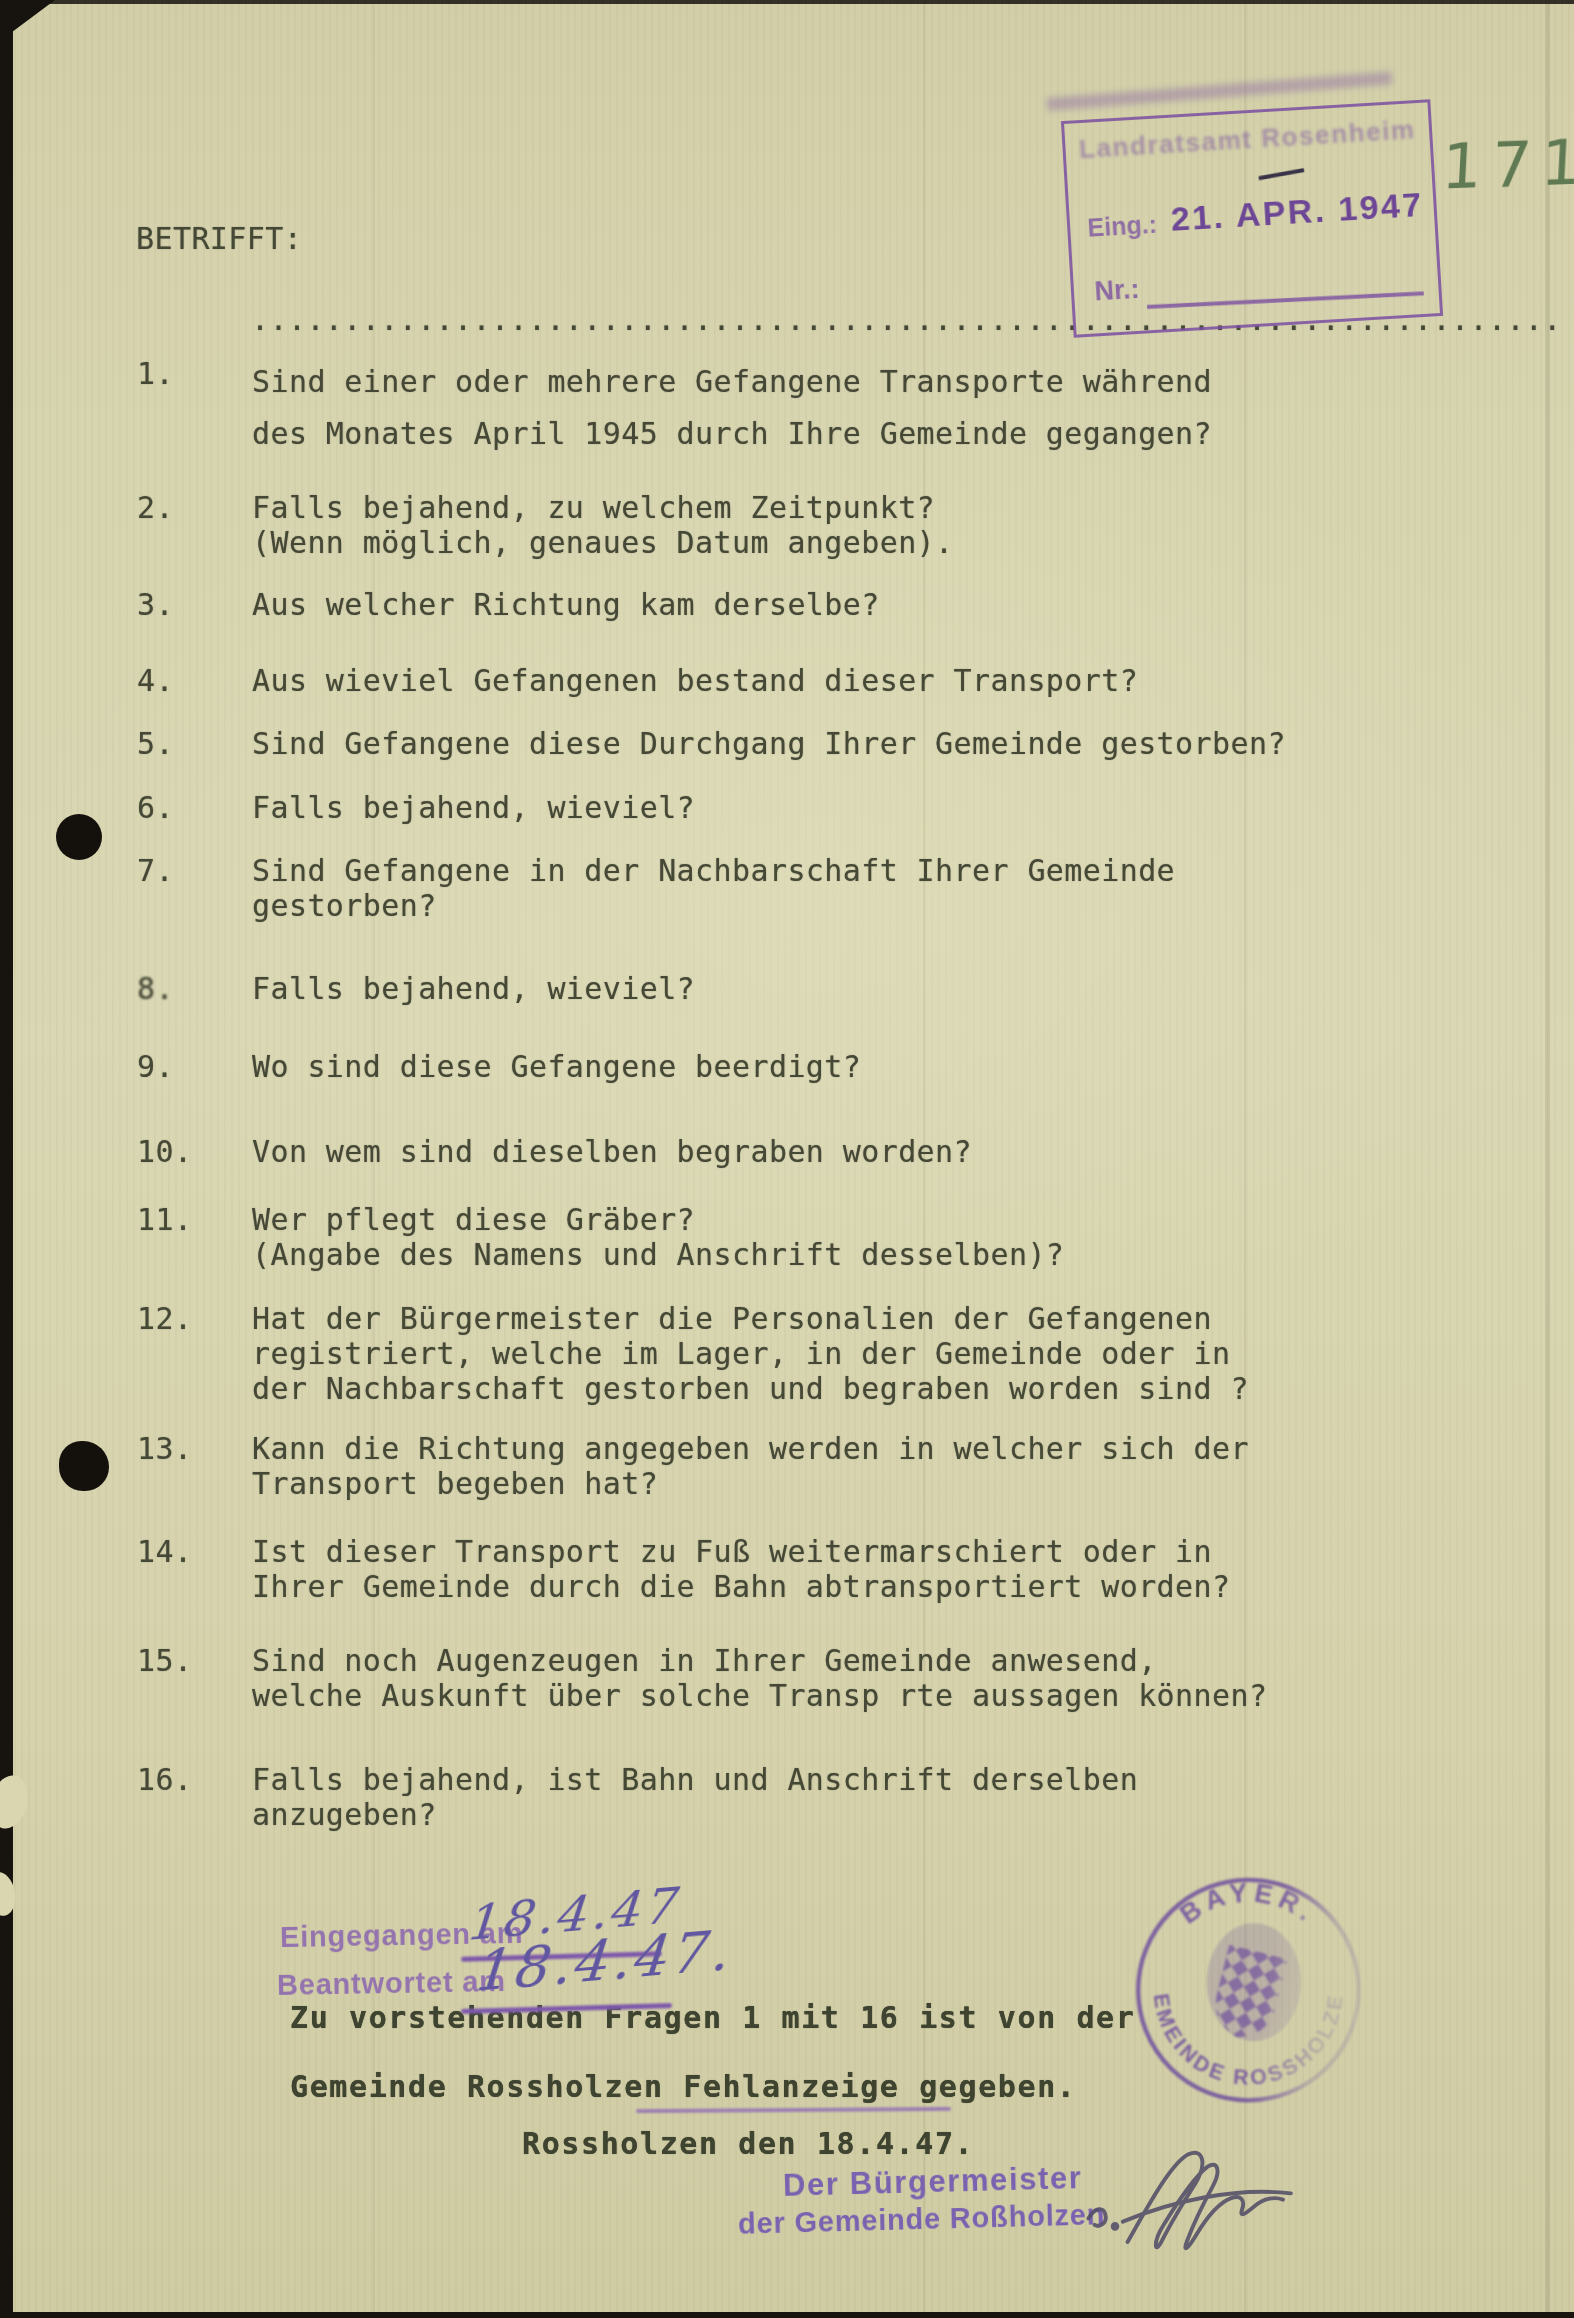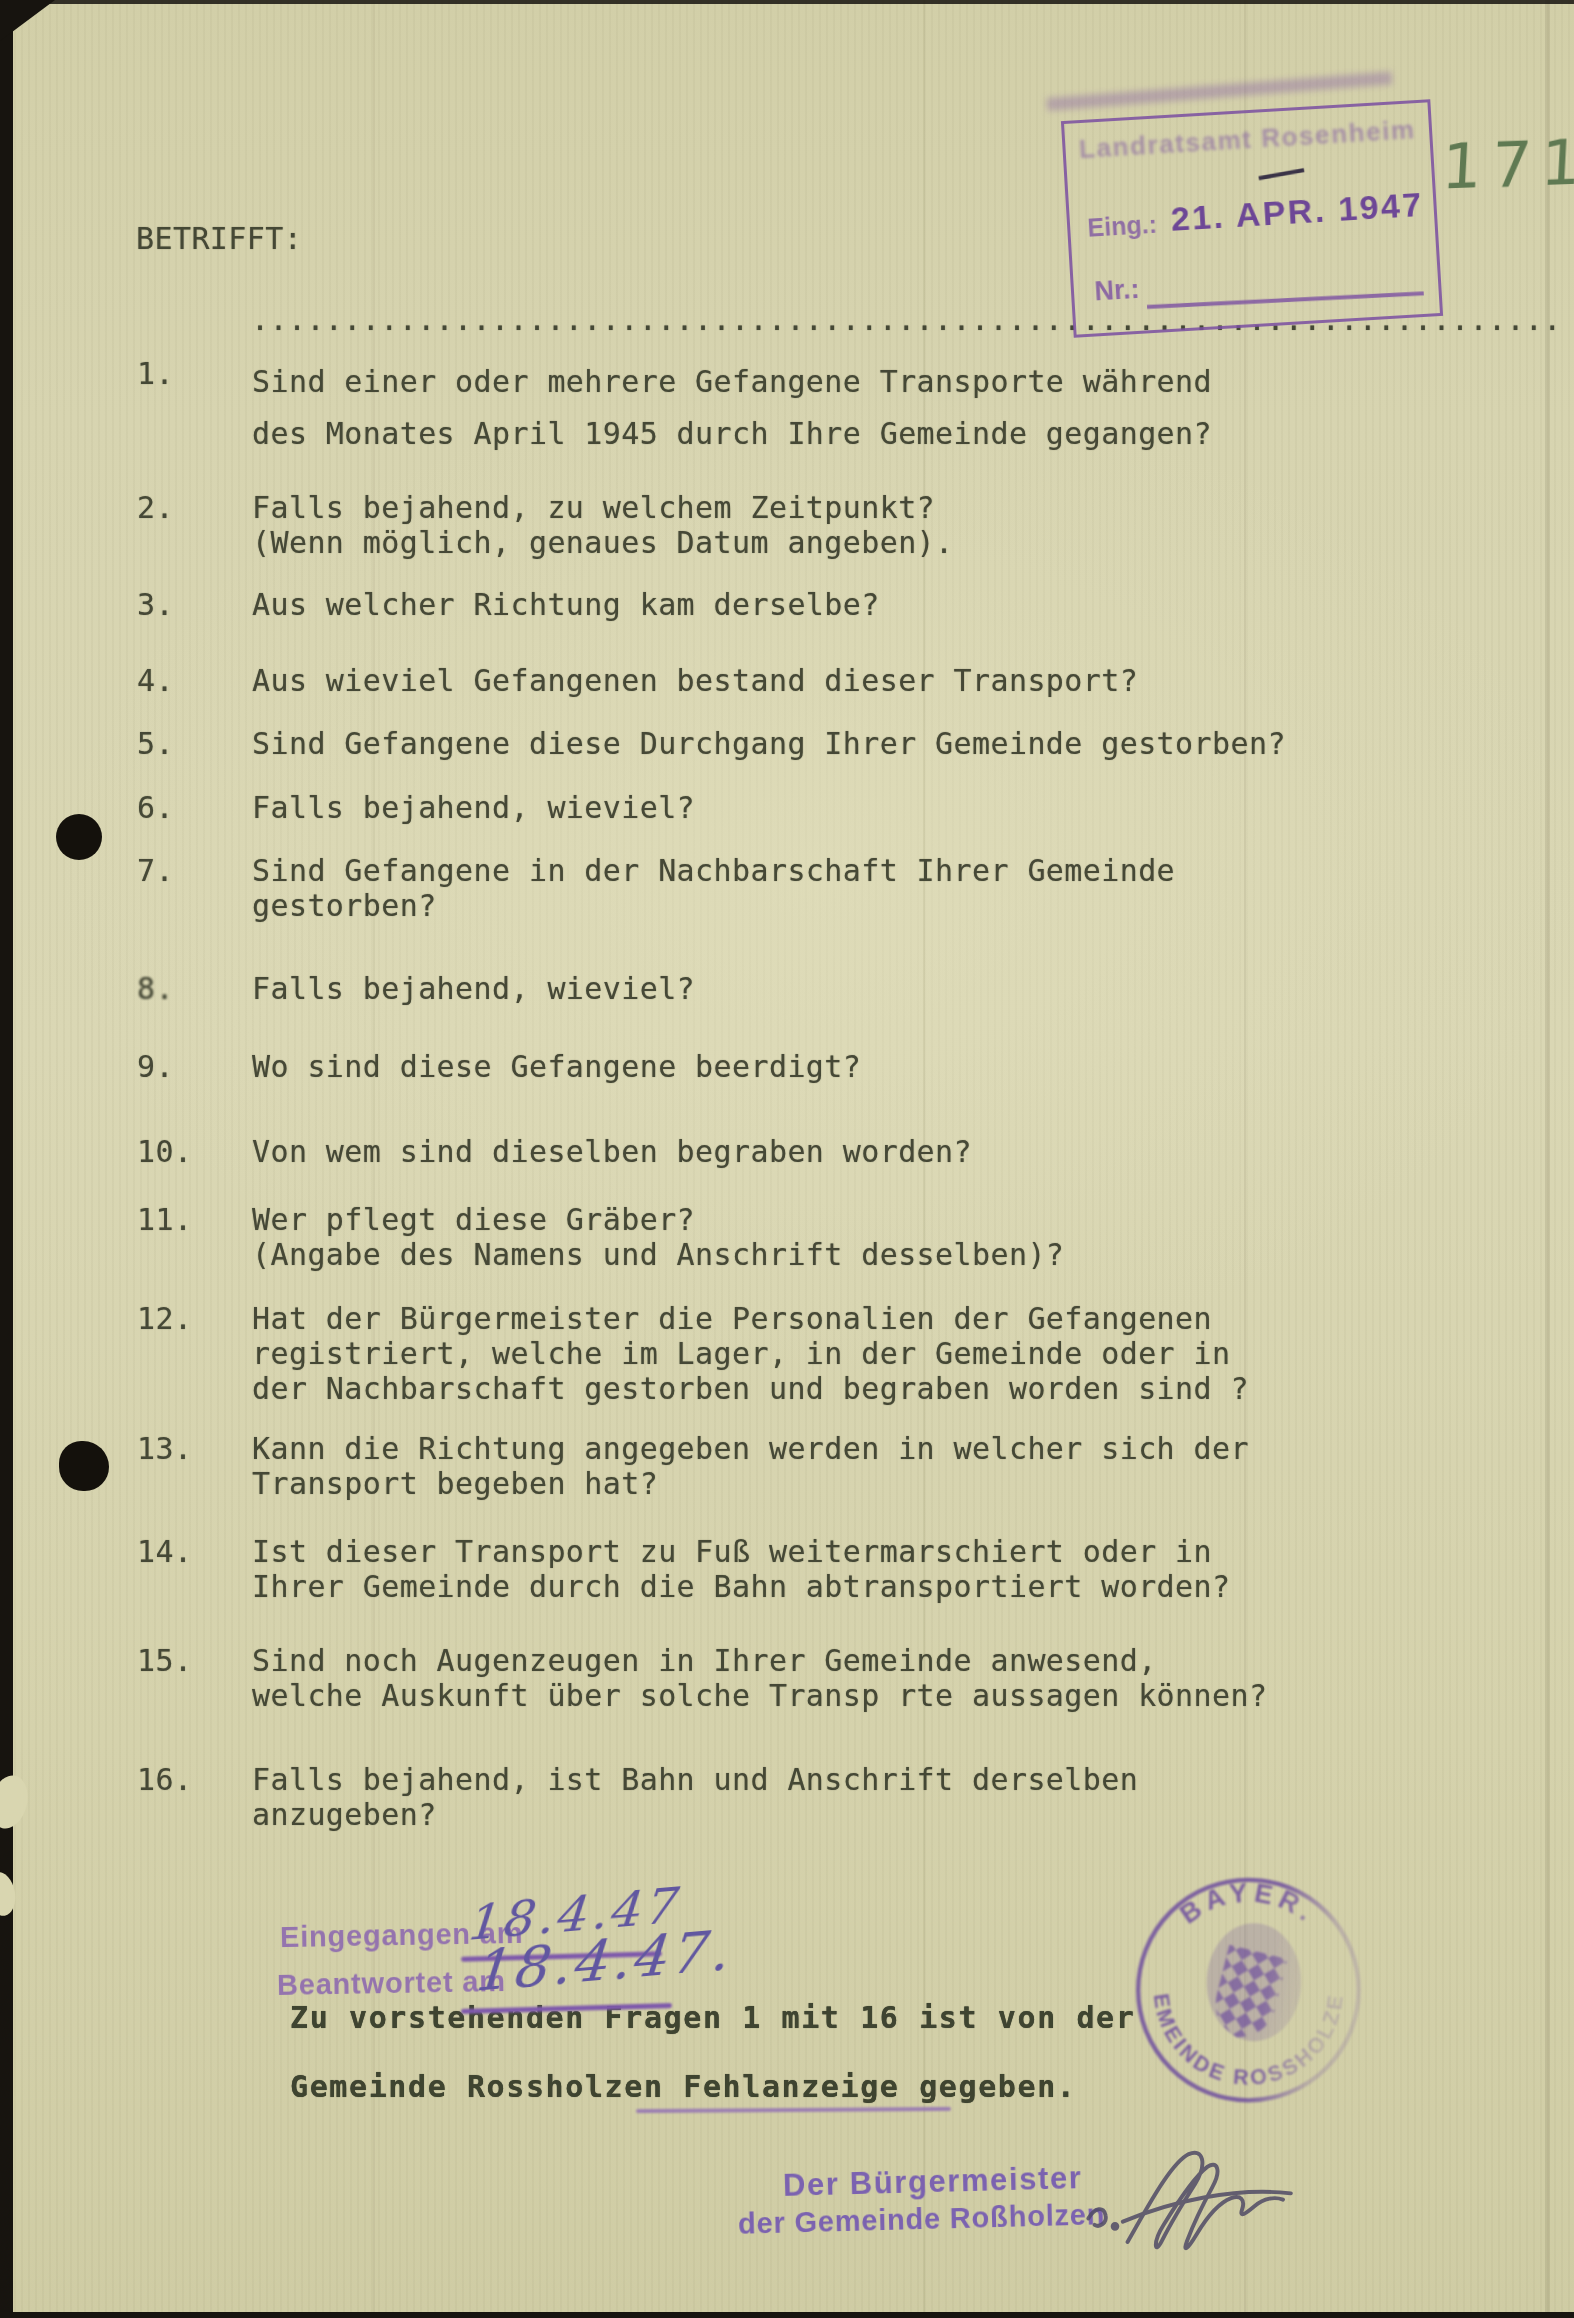--- a/index.html
+++ b/index.html
@@ -132,20 +132,21 @@
   <div class="pline" style="left:461px;top:1954px;width:201px;height:4.7px;transform:rotate(-1.6deg);"></div>
   <div class="hand" style="left:471px;top:1886px;font-size:49px;">18.4.47</div>
 
   <div class="stamp" style="left:277px;top:1967px;font-size:29px;letter-spacing:0.8px;color:#8a64b0;opacity:.85;transform:rotate(-1deg);">Beantwortet am</div>
   <div class="pline" style="left:461px;top:2006px;width:211px;height:4.7px;transform:rotate(-1.6deg);"></div>
   <div class="hand" style="left:479px;top:1929px;font-size:55px;">18.4.47.</div>
 
   <div class="typed" style="left:262px;top:2000px;letter-spacing:1.6px;color:#343a28;font-weight:bold;text-shadow:0 0 0.8px #343a28;">Zu vorstehenden Fragen 1 mit 16 ist von der</div>
   <div class="typed" style="left:262px;top:2069px;letter-spacing:1.6px;color:#343a28;font-weight:bold;text-shadow:0 0 0.8px #343a28;">Gemeinde Rossholzen Fehlanzeige gegeben.</div>
   <div class="pline" style="left:636px;top:2108px;width:315px;height:3.9px;background:#8f6cb5;opacity:.8;transform:rotate(-.4deg);"></div>
+  <div class="typed" style="left:494px;top:2126px;letter-spacing:1.6px;color:#343a28;font-weight:bold;text-shadow:0 0 0.8px #343a28;">Rossholzen den 18.4.47.</div>
 
   <div class="stamp" style="left:783px;top:2164px;font-size:31px;letter-spacing:1.6px;color:#7b62b0;transform:rotate(-1.5deg);">Der Bürgermeister</div>
   <div class="stamp" style="left:738px;top:2203px;font-size:29px;letter-spacing:0.8px;color:#7b62b0;transform:rotate(-1.5deg);">der Gemeinde Roßholzen</div>
 
   <svg class="abs" style="left:1077px;top:2118px;z-index:4;opacity:.85;filter:blur(0.3px);" width="244" height="157" viewBox="0 0 310 200">
     <g stroke="#504b66" stroke-width="5" fill="none" stroke-linecap="round">
       <path d="M14,128 c8,-14 20,-16 22,-4 c2,10 -8,16 -14,12"></path>
       <circle cx="48" cy="138" r="3" fill="#504b66"></circle>
       <path d="M64,158 C86,120 118,58 142,46 C160,38 166,58 150,84 C136,106 118,136 108,156 C98,176 96,158 110,136 C126,110 150,74 166,62 C178,54 184,66 172,88 C160,110 146,140 140,156 C134,172 140,168 152,148 C164,128 180,108 196,102 C208,98 214,104 210,116 C206,128 214,122 226,112 C238,102 252,100 262,104"></path>
       <path d="M58,132 C120,106 200,88 272,96"></path>

